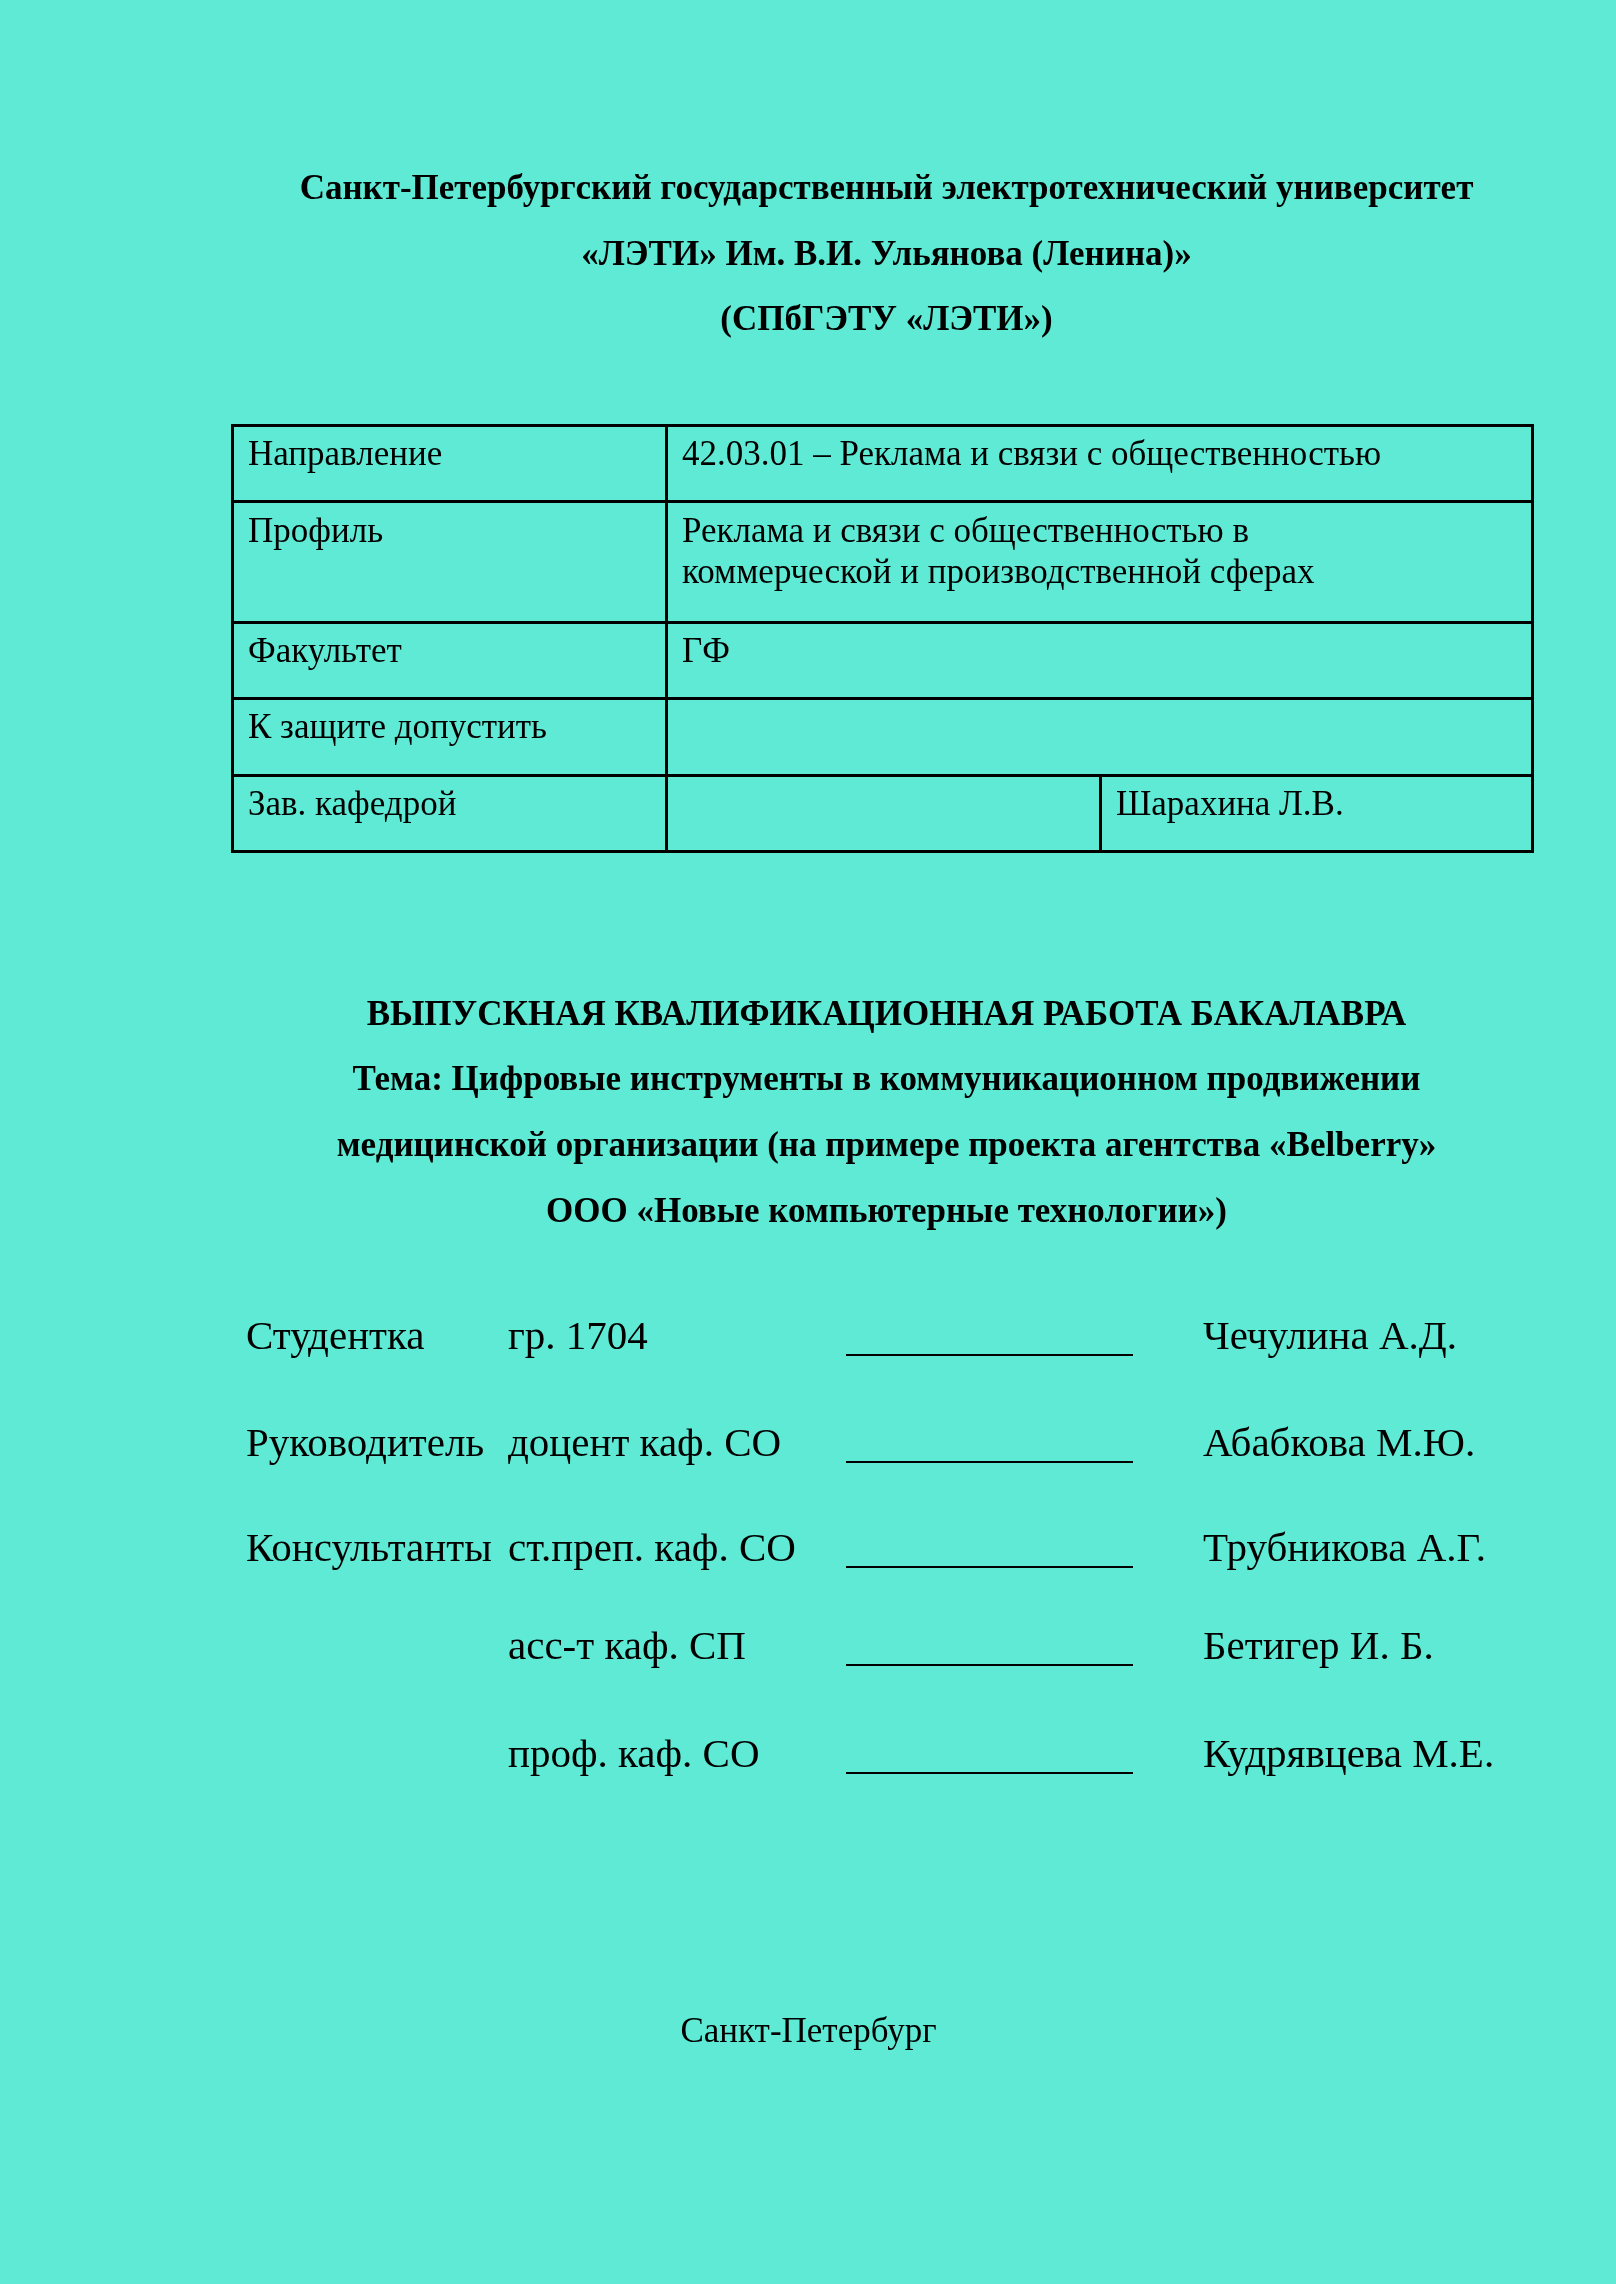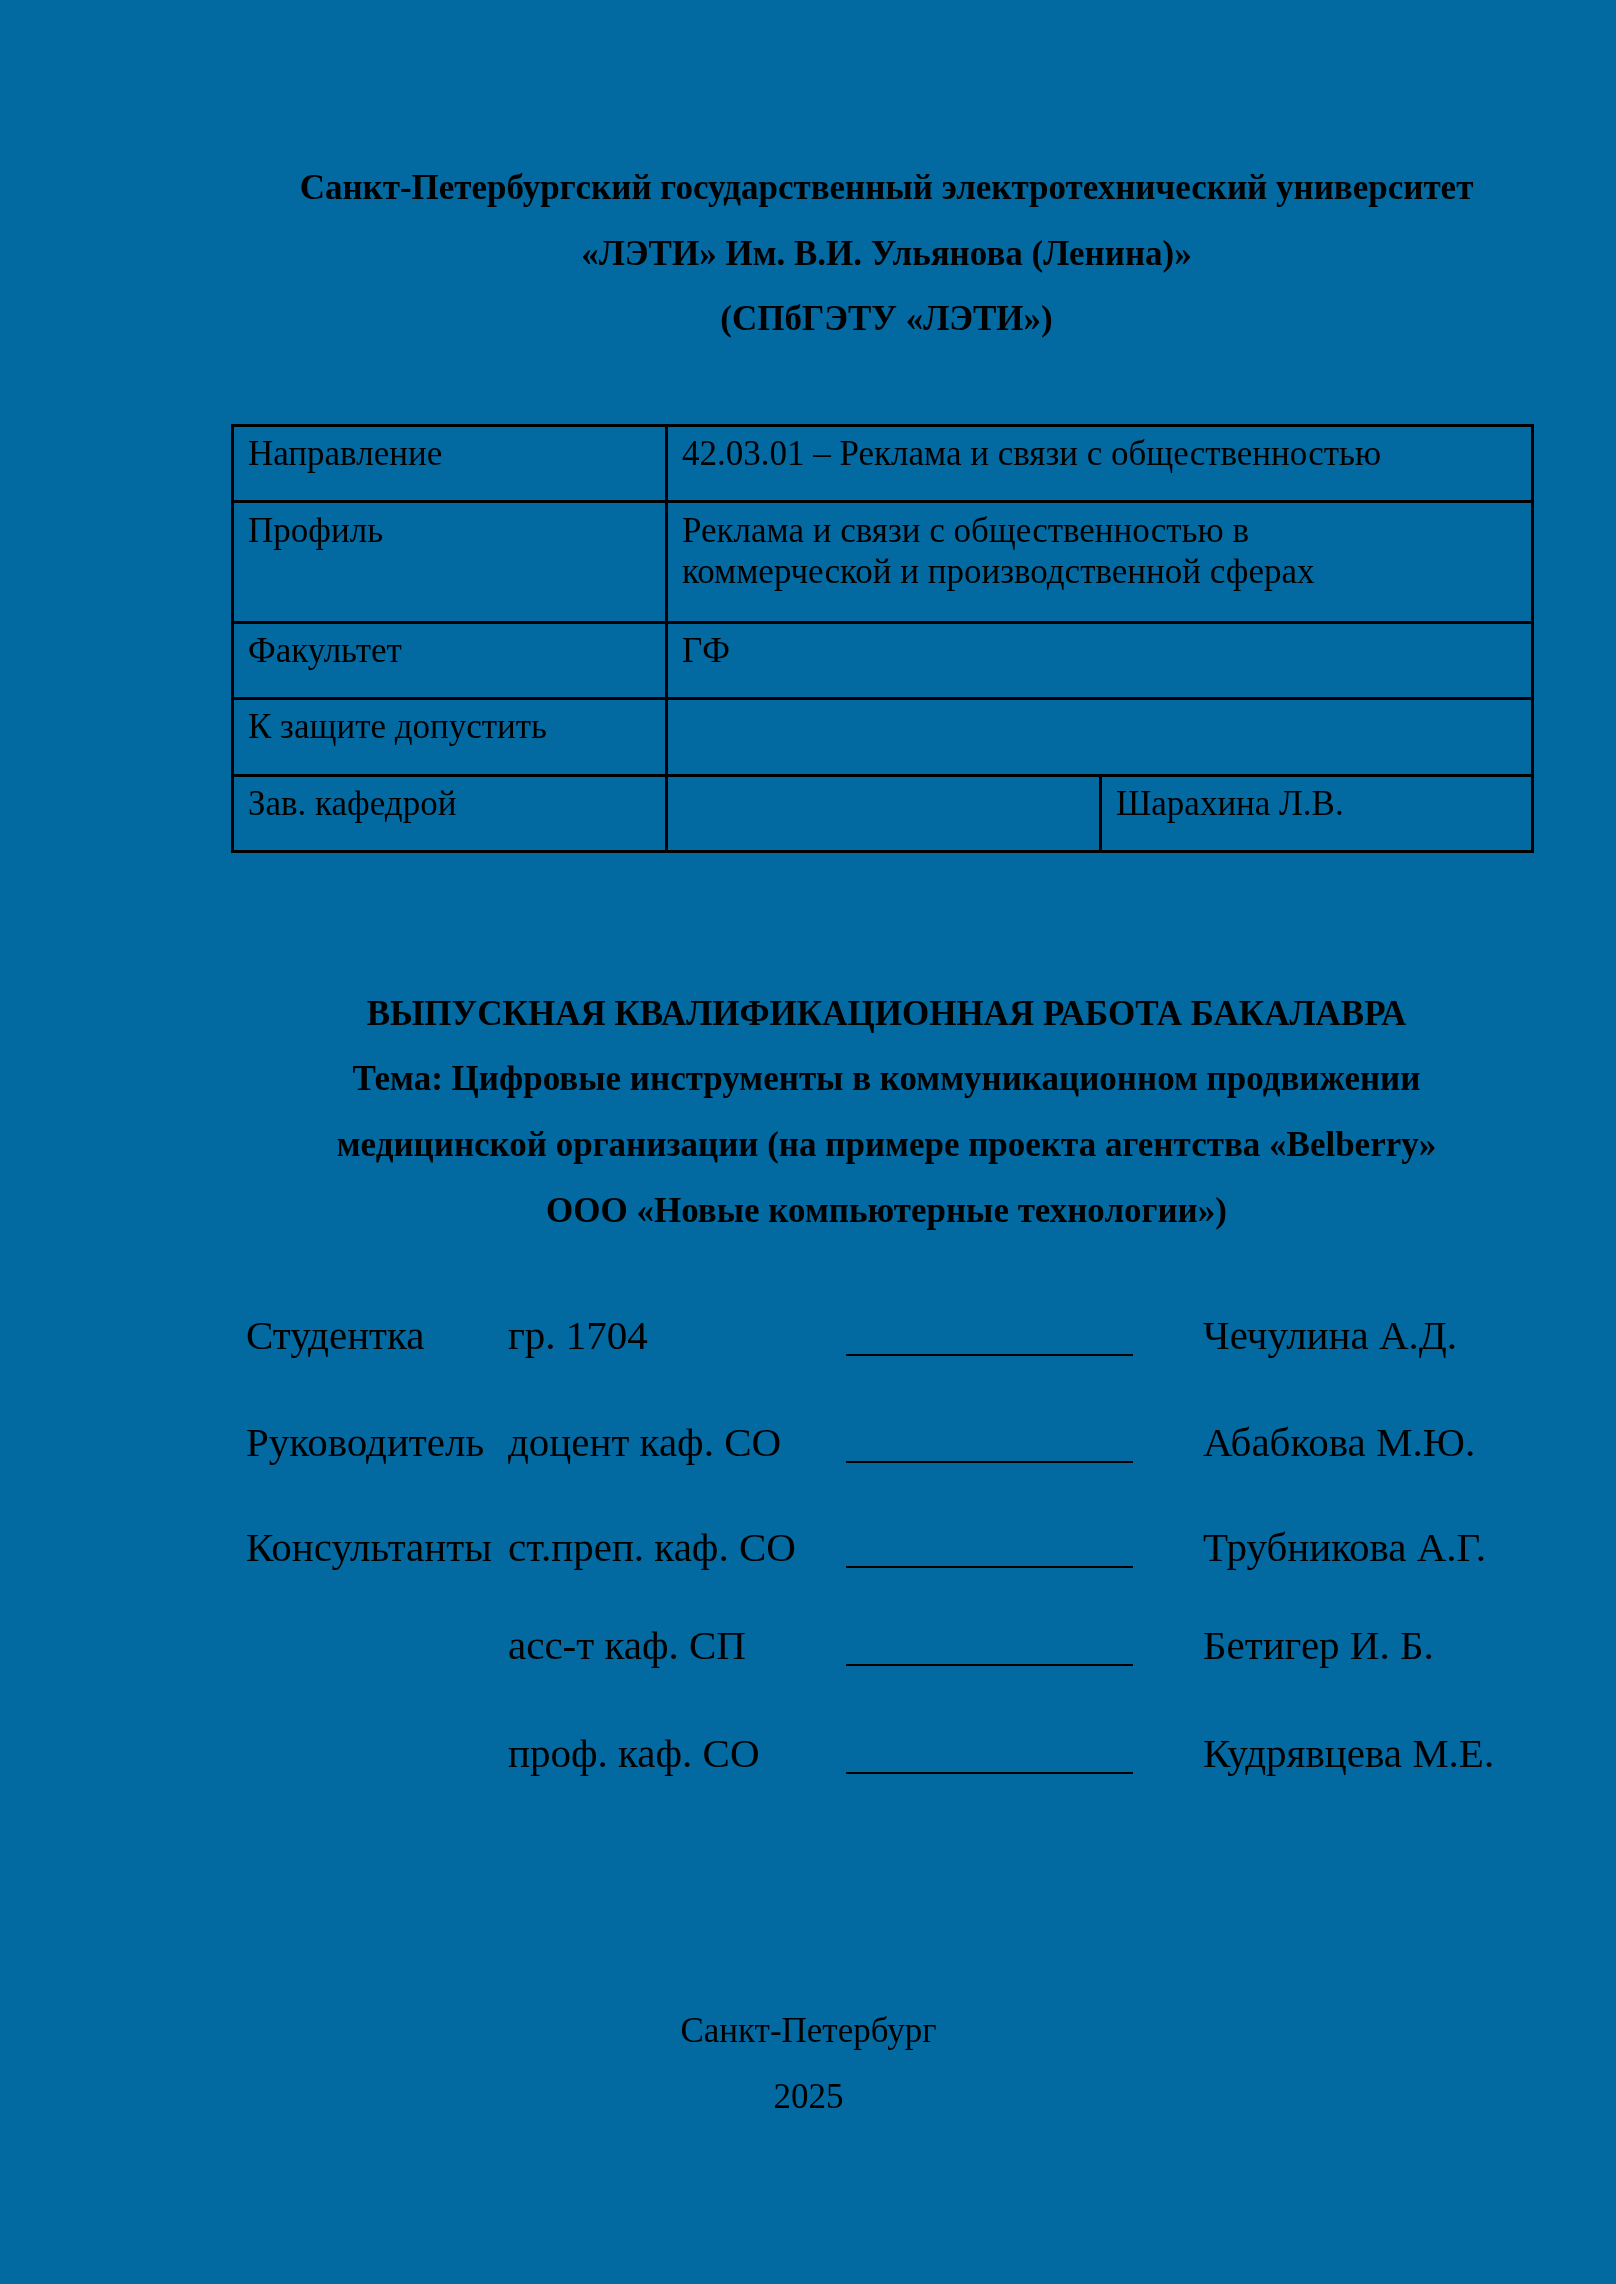--- a/index.html
+++ b/index.html
@@ -1,20 +1,20 @@
 <!DOCTYPE html>
 <html style="font-size:12.5px"><head>
 <meta charset="utf-8">
 <style>
   html, body { margin: 0; padding: 0; background: #ffffff; }
   body {
     width: 1617px; height: 2284px; position: relative; overflow: hidden;
     font-family: "Liberation Serif", serif; color: #000000;
   }
-  .page { position: absolute; left: 0; top: 0; width: 1617px; height: 2284px; background: #0369a1; }
+  .page { position: absolute; left: 0; top: 0; width: 1617px; height: 2284px; background: #5eead4; }
   .center-line {
     position: absolute; left: 0; width: 1617px; text-align: center;
     font-size: 35px; line-height: 47px; white-space: nowrap;
   }
   .bold { font-weight: bold; }
   .uni-1 { top: 164px; left: 78px; }
   .uni-2 { top: 230px; left: 78px; }
   .uni-3 { top: 295px; left: 78px; }
 
   
@@ -128,15 +128,14 @@
     <span class="sig-name">Бетигер И. Б.</span>
   </div>
   <div class="sig-row s5">
     <span class="sig-role"></span>
     <span class="sig-pos">проф. каф. СО</span>
     <span class="sig-line"></span>
     <span class="sig-name">Кудрявцева М.Е.</span>
   </div>
 
   <div class="center-line city">Санкт-Петербург</div>
-  <div class="center-line year">2025</div>
 </div>
 
 
 </body></html>

